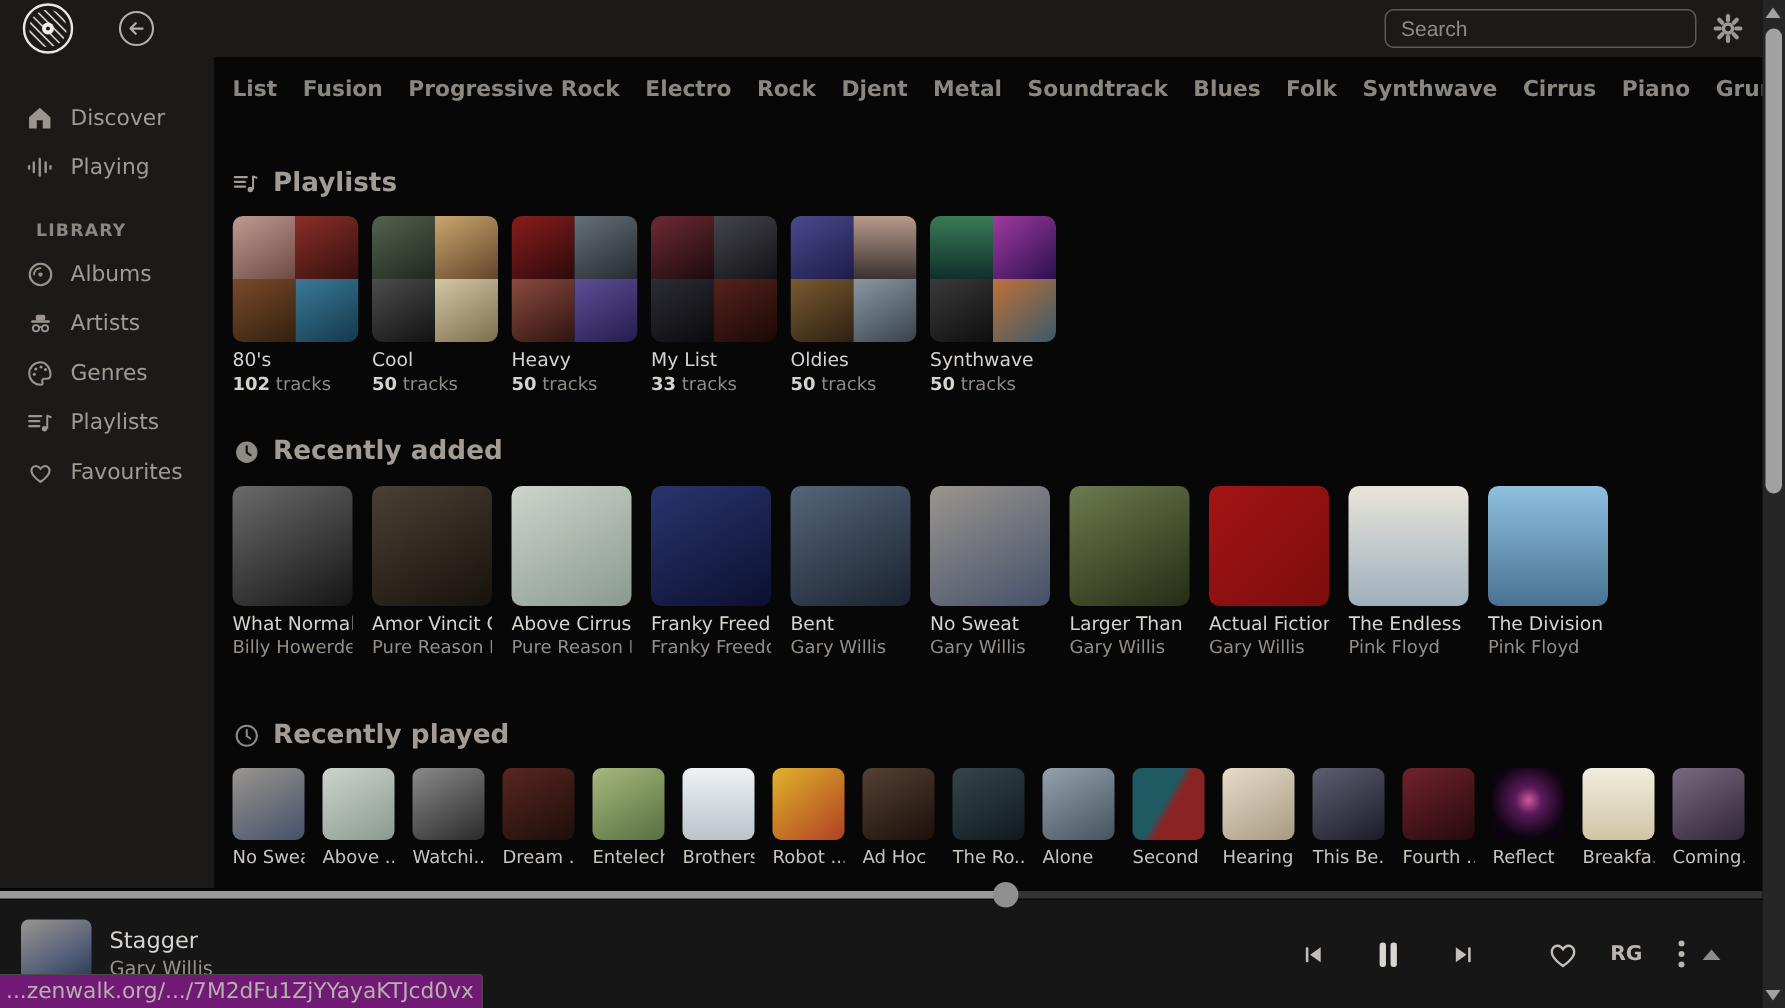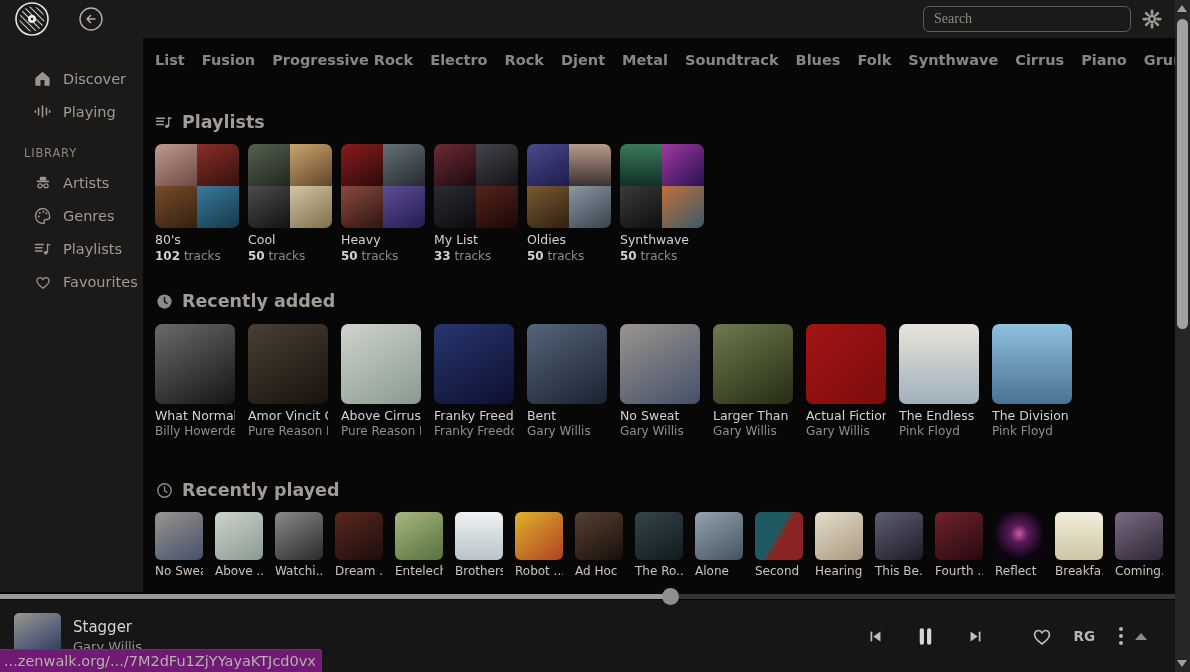--- a/index.html
+++ b/index.html
@@ -8,30 +8,30 @@
     background:#070707;font-family:"DejaVu Sans","Liberation Sans",sans-serif;
     -webkit-font-smoothing:antialiased;
   }
   
   .topbar{position:absolute;left:0;top:0;width:1175px;height:38px;background:#1c1a19;display:flex;align-items:center;}
   .logo{width:36px;height:36px;margin-left:14px;flex:0 0 auto;}
   .backbtn{width:26px;height:26px;margin-left:28px;flex:0 0 auto;cursor:pointer;}
   .search-wrap{margin-left:auto;display:flex;align-items:center;}
   .search-input{
     width:186px;height:24px;background:transparent;border:1px solid #5d5a57;border-radius:6px;
-    color:#eab308;font-size:14px;padding:0 10px;outline:none;font-family:Liberation Serif, serif;
+    color:#eab308;font-size:14px;padding:0 10px;outline:none;font-family:Liberation Sans, sans-serif;
   }
   .search-input::placeholder{color:#8e8a85;}
   .gear{width:22px;height:22px;margin:0 12px 0 10px;cursor:pointer;}
   
   .sidebar{position:absolute;left:0;top:38px;width:143px;bottom:80px;background:#1c1a19;}
-  .side-item{display:flex;align-items:center;height:33px;padding-left:32px;cursor:pointer;color:#a09a93;font-size:14.5px;}
+  .side-item{display:flex;align-items:center;height:33px;padding-left:16px;cursor:pointer;color:#a09a93;font-size:14.5px;}
   .side-item .ic{width:21px;height:21px;margin-right:10px;flex:0 0 auto;display:flex;align-items:center;justify-content:center;}
   .side-group{margin-top:24px;}
-  .lib-label{padding-left:24px;margin:18px 0 6px 0;color:#8b8680;font-size:11.5px;font-weight:normal;letter-spacing:.8px;}
+  .lib-label{padding-left:24px;margin:18px 0 6px 0;color:#8b8680;font-size:11.5px;font-weight:bold;letter-spacing:.8px;}
   
   .main{position:absolute;left:143px;top:38px;right:15px;bottom:80px;background:#070707;overflow:hidden;}
   .tabs{display:flex;gap:17px;padding:14px 0 0 12px;white-space:nowrap;overflow:hidden;}
   .tab{color:#8b8680;font-size:14.5px;font-weight:bold;cursor:pointer;flex:0 0 auto;}
   .sec-head{display:flex;align-items:center;gap:8px;padding-left:12px;color:#a29c95;font-size:17.5px;font-weight:bold;}
   .sec-head .hic{width:19px;height:19px;display:flex;}
   .row{display:flex;padding-left:12px;overflow:hidden;}
   
   .sec-playlists{margin-top:44px;}
   .pl-row{margin-top:12px;}
@@ -161,20 +161,30 @@
             </g>
           </svg>
       </span>
       <span>Playing</span>
     </div>
   </div>
   <div class="lib-label">LIBRARY</div>
   <div class="side-item">
     <span class="ic">
       <svg viewBox="0 0 24 24" width="20" height="20">
+          <circle cx="12" cy="12" r="8.6" fill="none" stroke="#9b958e" stroke-width="1.7"></circle>
+          <circle cx="12" cy="12" r="1.7" fill="#9b958e"></circle>
+          <path d="M6.8 12 a5.2 5.2 0 0 1 5.2 -5.2" fill="none" stroke="#9b958e" stroke-width="1.4" stroke-linecap="round"></path>
+        </svg>
+    </span>
+    <span>Albums</span>
+  </div>
+  <div class="side-item">
+    <span class="ic">
+      <svg viewBox="0 0 24 24" width="20" height="20">
         <rect x="8.2" y="4.5" width="7.6" height="4.6" rx="1.6" fill="#9b958e"></rect>
         <rect x="4.5" y="9" width="15" height="2" rx="1" fill="#9b958e"></rect>
         <circle cx="8.4" cy="15.4" r="2.5" fill="none" stroke="#9b958e" stroke-width="1.5"></circle>
         <circle cx="15.6" cy="15.4" r="2.5" fill="none" stroke="#9b958e" stroke-width="1.5"></circle>
         <path d="M10.9 14.8 q1.1 -0.9 2.2 0" fill="none" stroke="#9b958e" stroke-width="1.3"></path>
       </svg>
     </span>
     <span>Artists</span>
   </div>
   <div class="side-item">

